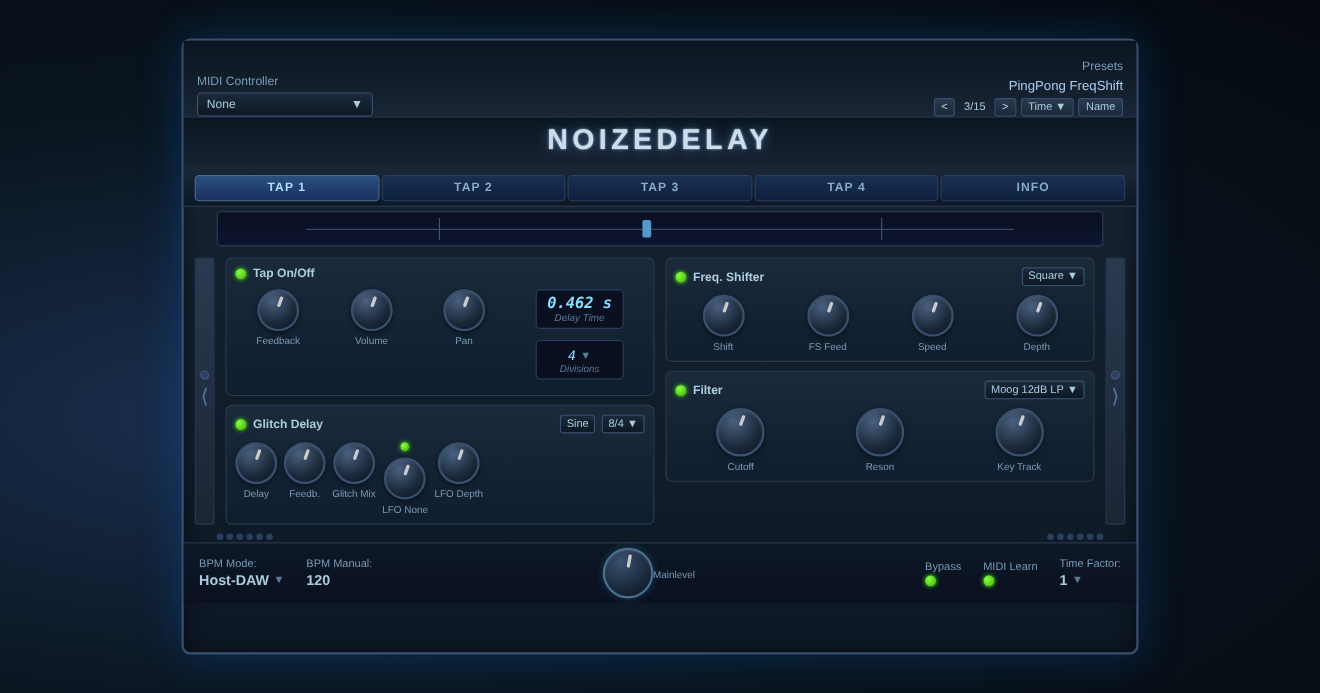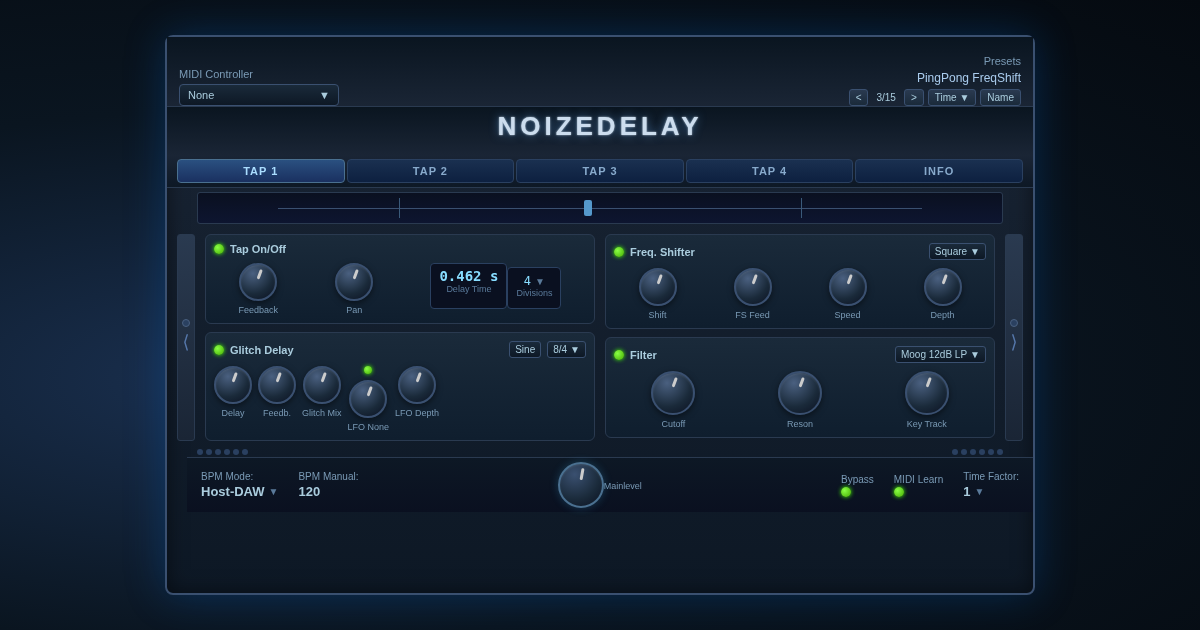--- a/index.html
+++ b/index.html
@@ -367,21 +367,20 @@
 
     
     .bottom-bar {
       display: flex;
       align-items: center;
       padding: 6px 14px;
       background: linear-gradient(180deg, #0d1825 0%, #0a1020 100%);
       border-top: 1px solid #2a3a50;
       height: 55px;
       gap: 20px;
-      margin-left: 20px;
     }
 
     .bottom-section {
       display: flex;
       flex-direction: column;
       gap: 2px;
     }
 
     .bottom-label {
       color: #7a9ab5;
@@ -548,24 +547,28 @@
             <div class="section-led"></div>
             <div class="section-title">Tap On/Off</div>
           </div>
           <div class="knob-row">
             <div class="knob-container">
               <div class="knob"></div>
               <div class="knob-label">Feedback</div>
             </div>
             <div class="knob-container">
               <div class="knob"></div>
+              <div class="knob-label">Volume</div>
+            </div>
+            <div class="knob-container">
+              <div class="knob"></div>
               <div class="knob-label">Pan</div>
             </div>
 
-            <div style="display:flex;flex-direction:row;justify-content:center;min-width:80px;">
+            <div style="display:flex;flex-direction:column;justify-content:center;min-width:80px;font-style:italic;">
               <div class="delay-display">
                 <div class="delay-time-value">0.462 s</div>
                 <div class="delay-time-label">Delay Time</div>
               </div>
               <div class="delay-display" style="margin-top:4px;">
                 <div class="divisions-row">
                   <span class="divisions-value">4</span>
                   <span style="color:#5a7a9a;font-size:10px;">▼</span>
                 </div>
                 <div class="delay-time-label">Divisions</div>

